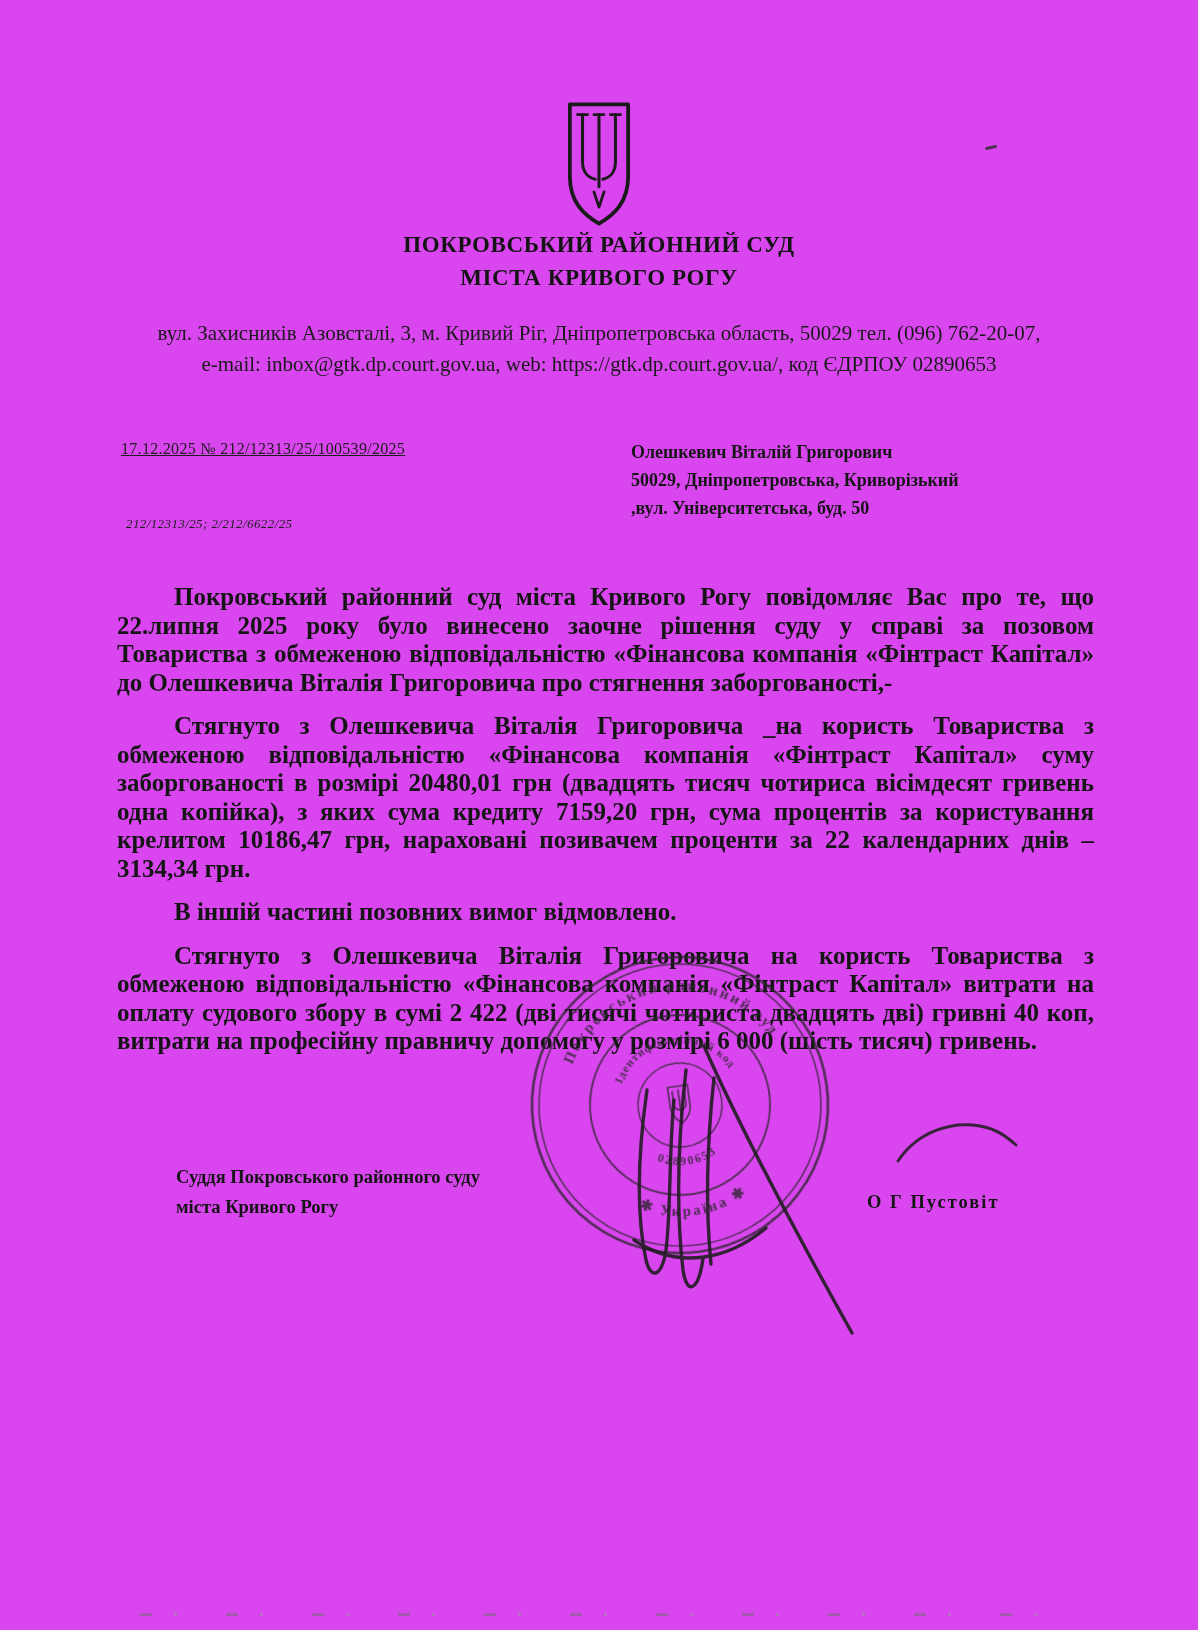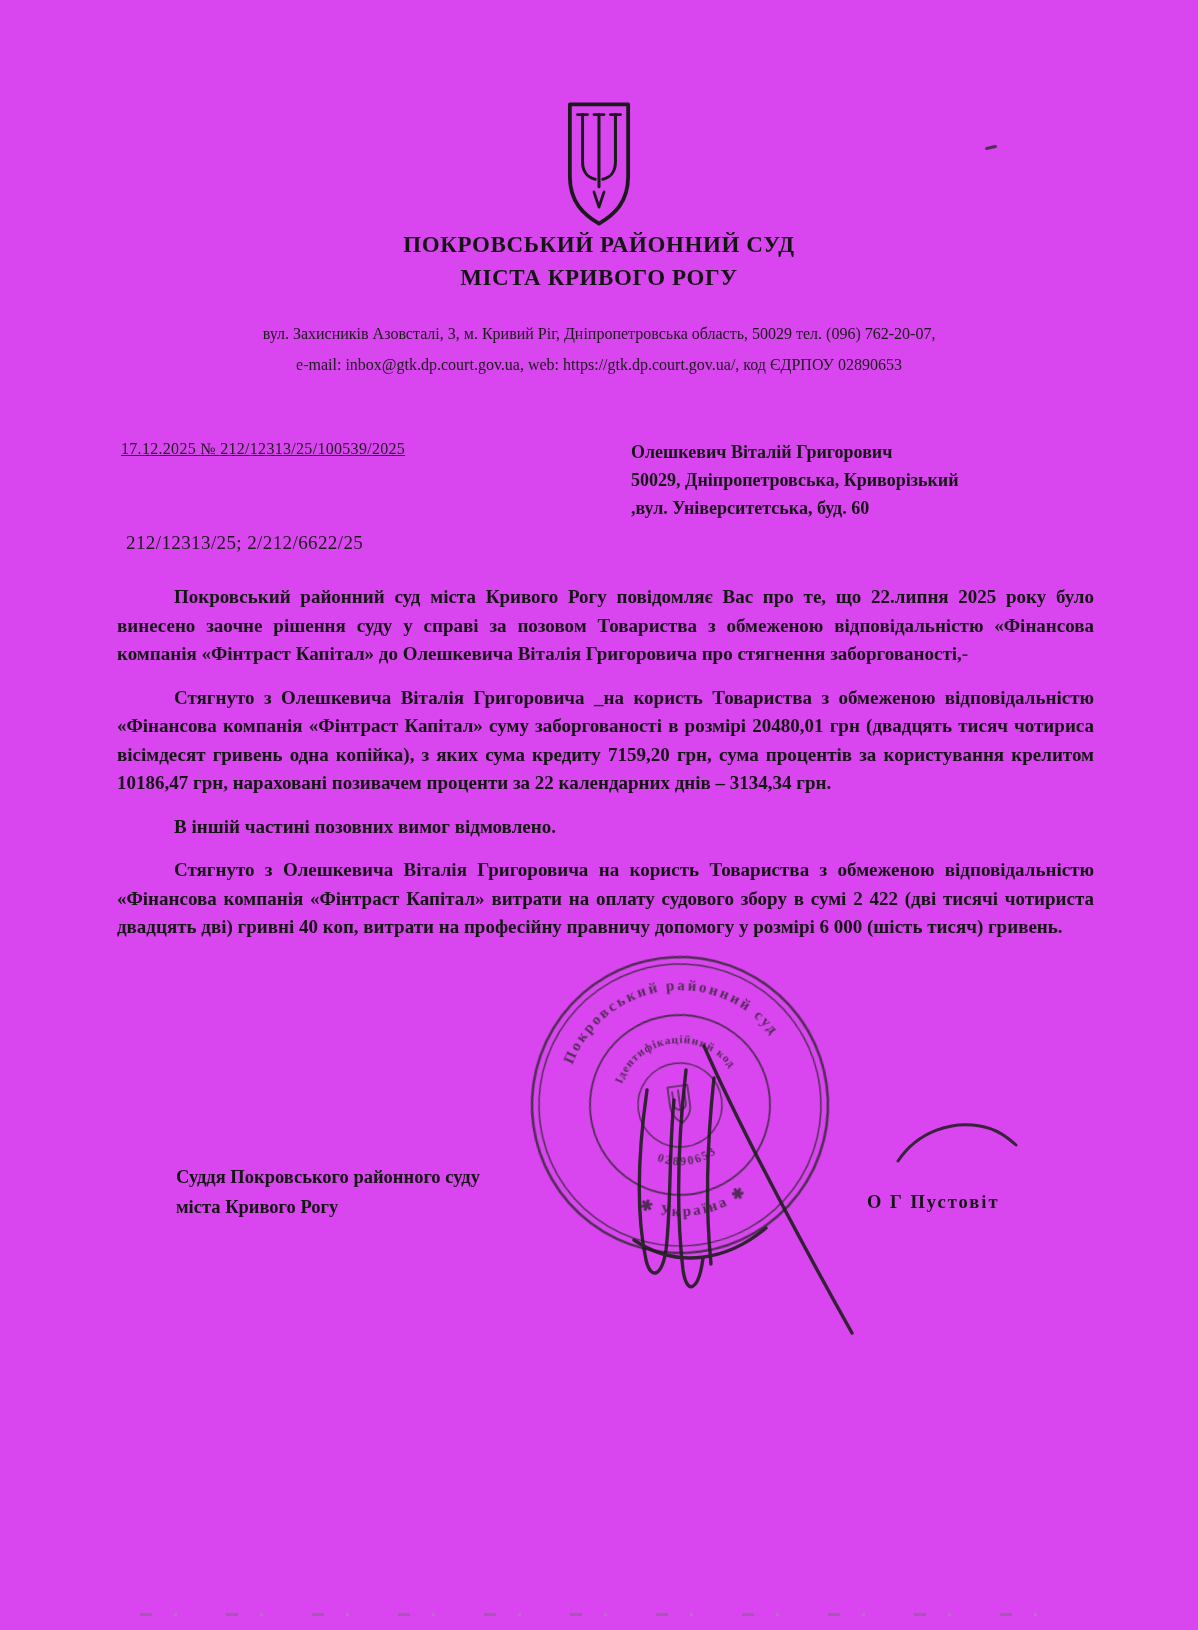--- a/index.html
+++ b/index.html
@@ -9,38 +9,38 @@
     font-family:"Liberation Serif","DejaVu Serif",serif; color:#141414;
     overflow:hidden; margin:0 auto;
   }
   .court-title {
     position:absolute; top:228px; left:0; width:100%;
     text-align:center; font-weight:bold; font-size:23px;
     letter-spacing:0.6px; line-height:33px;
   }
   .address-block {
     position:absolute; top:318px; left:0; width:100%;
-    text-align:center; font-size:16px; line-height:31px; color:#1a1a1a;
+    text-align:center; font-size:21px; line-height:31px; color:#1a1a1a;
   }
   .u { }
   .ref-line {
     position:absolute; left:121px; top:440px; font-size:16px;
     letter-spacing:0.3px; text-decoration:underline; color:#1d1d1d;text-align:center;
   }
   .addressee {
     position:absolute; left:631px; top:438px; font-size:18px;
     line-height:28px; font-weight:600; color:#161616;
   }
   .case-refs {
-    position:absolute; left:126px; top:532px; font-size:19px;
-    letter-spacing:0.4px; color:#1d1d1d;
+    position:absolute; left:126px; top:516px; font-size:13px;
+    letter-spacing:0.4px; color:#1d1d1d;font-style:italic;
   }
   .body-text {
     position:absolute; left:117px; top:583px; width:977px;
-    font-size:19px; line-height:28.5px; text-align:justify;
+    font-size:25px; line-height:28.5px; text-align:justify;
     font-weight:bold; color:#151515;
   }
   .body-text p { text-indent:57px; margin:0 0 15px 0; }
   .sign-left {
     position:absolute; left:176px; top:1162px; font-size:18.5px;
     font-weight:bold; line-height:30px; color:#151515;
   }
   .sign-right {
     position:absolute; left:867px; top:1192px; font-size:18.5px;
     font-weight:bold; letter-spacing:2px; color:#151515;
@@ -87,21 +87,21 @@
     <div>
       <span>e-mail: </span><span class="u">inbox@gtk.dp.court.gov.ua</span><span>,  web: </span><span class="u">https://gtk.dp.court.gov.ua/</span><span>, код ЄДРПОУ 02890653</span>
     </div>
   </div>
 
   <div class="ref-line">17.12.2025 №  212/12313/25/100539/2025</div>
 
   <div class="addressee">
     <div>Олешкевич Віталій Григорович</div>
     <div>50029,  Дніпропетровська,  Криворізький</div>
-    <div>,вул. Університетська, буд. 60</div>
+    <div>,вул. Університетська, буд. 50</div>
   </div>
 
   <div class="case-refs">212/12313/25; 2/212/6622/25</div>
 
   <div class="body-text">
     <p>Покровський районний суд міста Кривого Рогу  повідомляє Вас про те, що 22.липня 2025 року було винесено заочне рішення суду у справі за позовом Товариства з обмеженою відповідальністю «Фінансова компанія «Фінтраст Капітал» до Олешкевича Віталія Григоровича про стягнення заборгованості,-</p>
     <p>Стягнуто з Олешкевича Віталія Григоровича _на користь Товариства з обмеженою відповідальністю «Фінансова компанія «Фінтраст Капітал» суму заборгованості в розмірі 20480,01 грн (двадцять тисяч чотириса вісімдесят гривень одна копійка), з яких сума кредиту 7159,20 грн, сума процентів за користування крелитом 10186,47 грн, нараховані позивачем проценти за 22 календарних днів – 3134,34 грн.</p>
     <p>В іншій частині позовних вимог відмовлено.</p>
     <p>Стягнуто з Олешкевича Віталія Григоровича на користь Товариства з обмеженою відповідальністю «Фінансова компанія «Фінтраст Капітал» витрати на оплату судового збору в сумі 2 422 (дві тисячі чотириста двадцять дві) гривні 40 коп, витрати на професійну правничу допомогу у розмірі 6 000 (шість тисяч) гривень.</p>
   </div>

